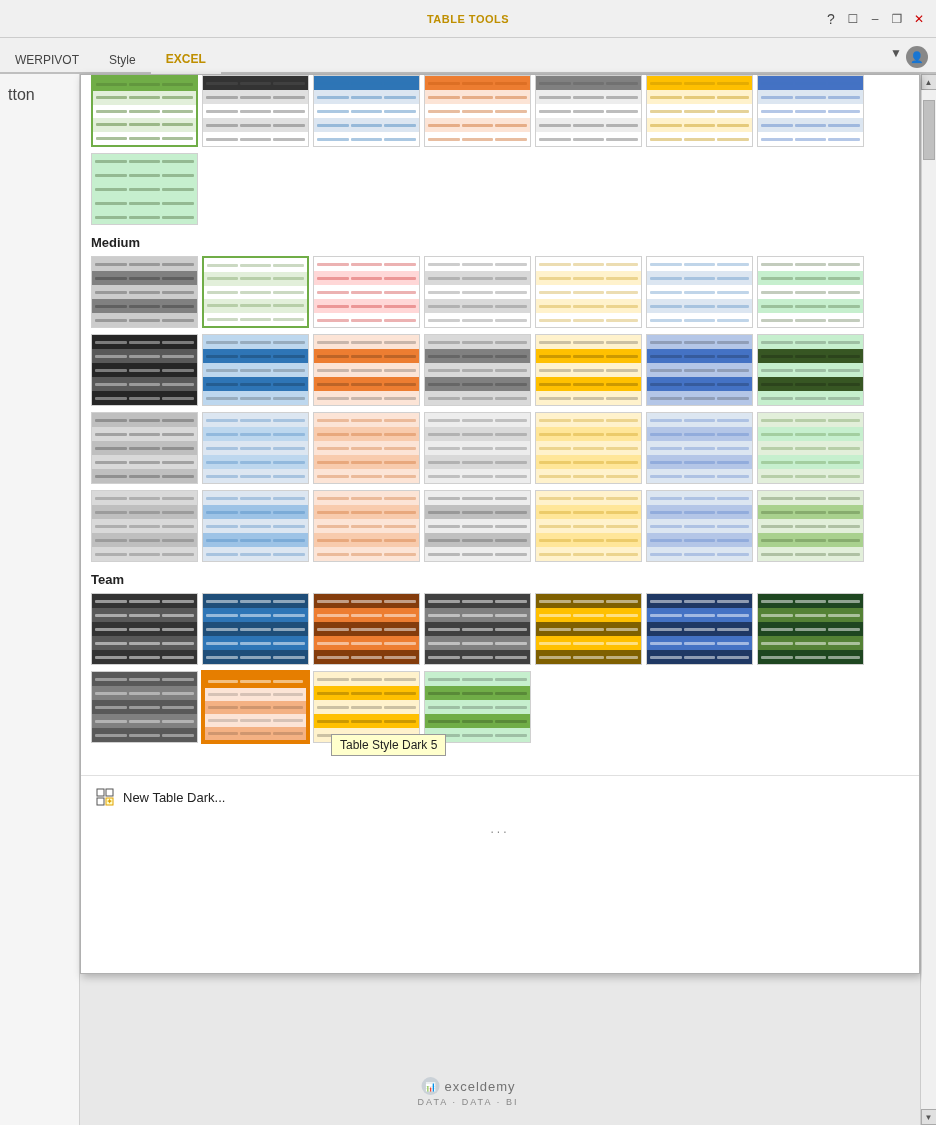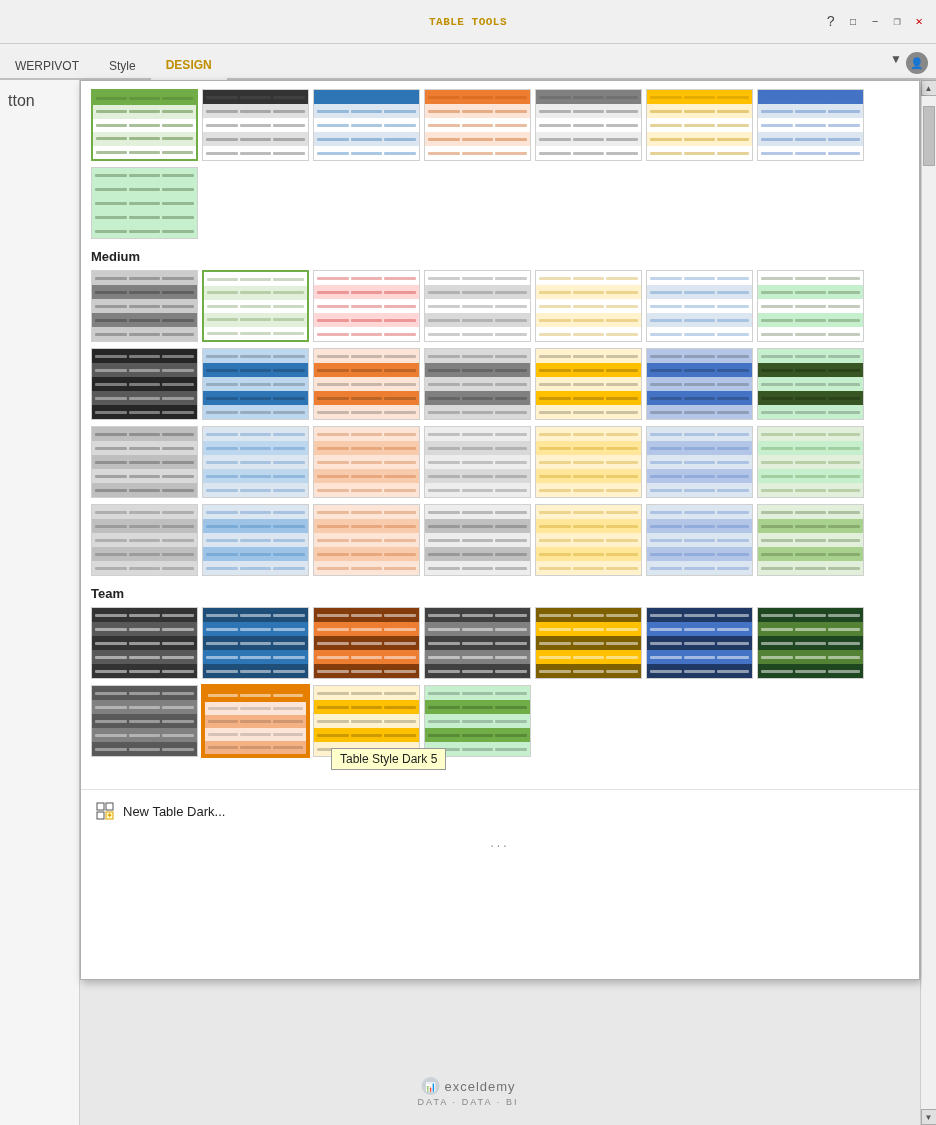--- a/index.html
+++ b/index.html
@@ -9,26 +9,25 @@
       width: 936px;
       height: 1125px;
       overflow: hidden;
       position: relative;
     }
 
     
     .title-bar {
       background: #f0f0f0;
       border-bottom: 1px solid #ccc;
-      height: 44px;
+      height: 38px;
       display: flex;
       align-items: center;
       justify-content: center;
       position: relative;
-      font-family: Liberation Mono, monospace;
     }
     .title-bar-text {
       font-size: 11px;
       color: #bf8f00;
       font-weight: bold;
       letter-spacing: 0.5px;
     }
     .title-bar-controls {
       position: absolute;
       right: 8px;
@@ -103,21 +102,21 @@
       overflow-y: auto;
       max-height: 900px;
     }
 
     
     .dropdown-panel::-webkit-scrollbar { width: 14px; }
     .dropdown-panel::-webkit-scrollbar-track { background: #f0f0f0; border-left: 1px solid #ccc; }
     .dropdown-panel::-webkit-scrollbar-thumb { background: #c0c0c0; border: 1px solid #aaa; }
 
     .panel-inner {
-      padding: 8px 10px 4px 10px;
+      padding: 0 10px 4px 10px;
     }
 
     .section-label {
       font-size: 13px;
       font-weight: bold;
       color: #222;
       margin: 10px 0 6px 0;
     }
 
     
@@ -565,21 +564,21 @@
       <span class="title-btn">☐</span>
       <span class="title-btn">–</span>
       <span class="title-btn">❐</span>
       <span class="title-btn title-btn-close">✕</span>
     </div>
   </div>
 
   <div class="ribbon-tabs">
     <div class="tab-item">WERPIVOT</div>
     <div class="tab-item">Style</div>
-    <div class="tab-item active">DESIGN</div>
+    <div class="tab-item active">EXCEL</div>
     <div class="ribbon-right">
       <span style="font-size:12px;color:#555;">▼</span>
       <span style="width:22px;height:22px;border-radius:50%;background:#888;display:flex;align-items:center;justify-content:center;color:#fff;font-size:11px;">👤</span>
     </div>
   </div>
 
   <div class="content-row">
 
     <div class="sidebar">
       <span style="font-size:16px;color:#444;padding:4px;">tton</span>

